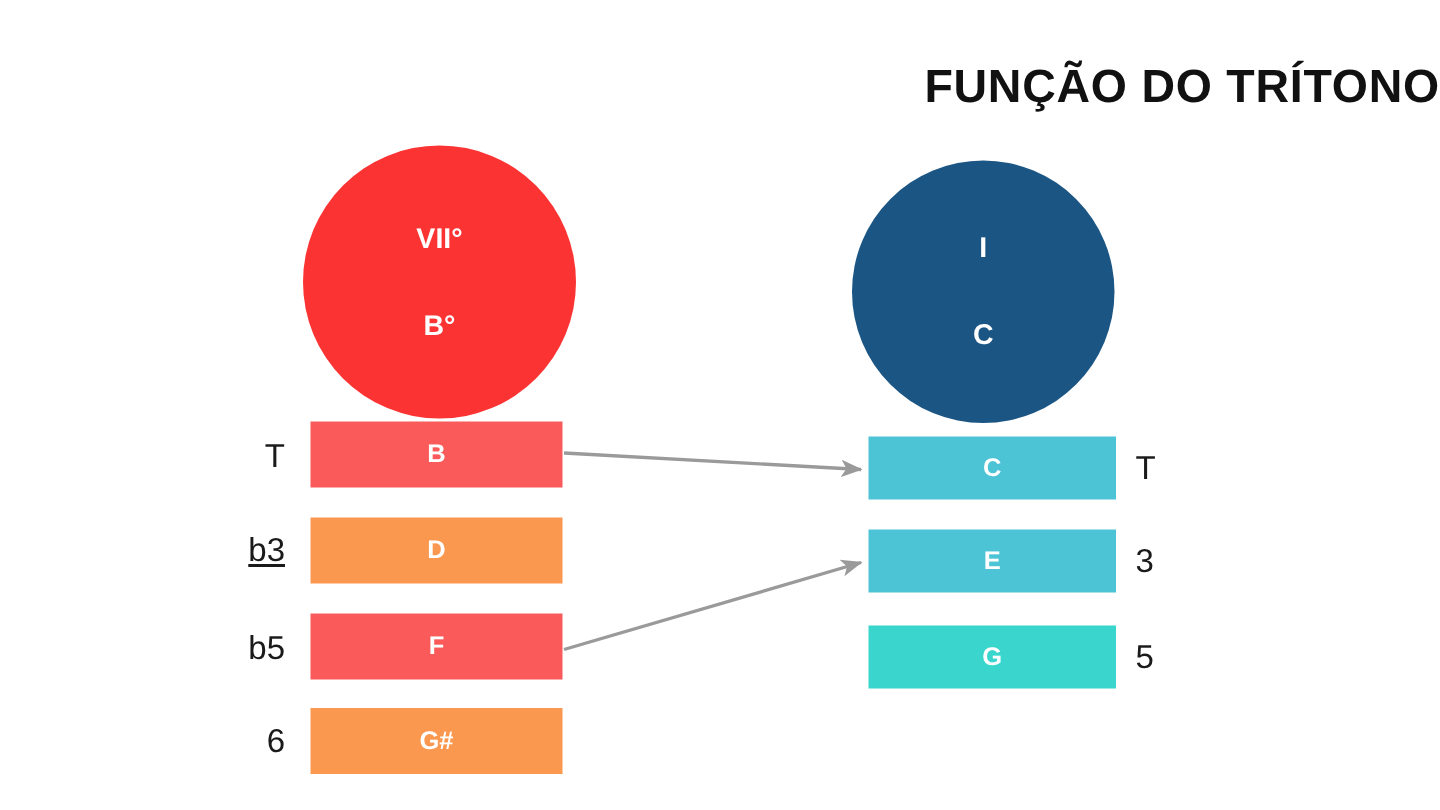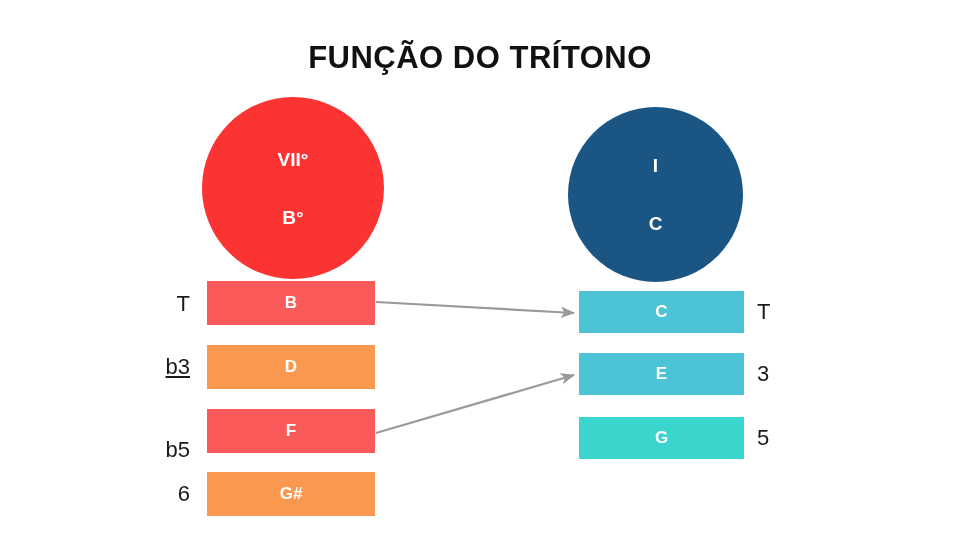--- a/index.html
+++ b/index.html
@@ -19,21 +19,21 @@
   #diagram {
     position: absolute;
     inset: 0;
   }
 
   .title {
     position: absolute;
     top: 40px;
     left: 0;
     width: 960px;
-    text-align: center;
+    text-align: right;
     font-size: 31px;
     font-weight: bold;
     letter-spacing: 0.5px;
     color: #111111;
   }
 
   .circle {
     position: absolute;
     border-radius: 50%;
     display: flex;
@@ -119,21 +119,21 @@
   <div class="side-label left" style="top:293px;">T</div>
   <div class="bar bar-left" style="top:281px; background:#fa5a5a;">
     <span>B</span>
   </div>
 
   <div class="side-label left" style="top:356px;text-decoration:underline;">b3</div>
   <div class="bar bar-left" style="top:345px; background:#fb9850;">
     <span>D</span>
   </div>
 
-  <div class="side-label left" style="top:439px;text-align:right;">b5</div>
+  <div class="side-label left" style="top:421px;text-align:right;">b5</div>
   <div class="bar bar-left" style="top:409px; background:#fa5a5a;">
     <span>F</span>
   </div>
 
   <div class="side-label left" style="top:483px;">6</div>
   <div class="bar bar-left" style="top:472px; background:#fb9850;">
     <span>G#</span>
   </div>
 
   <div class="circle" id="circle-right" style="background: rgb(27, 85, 132);">

